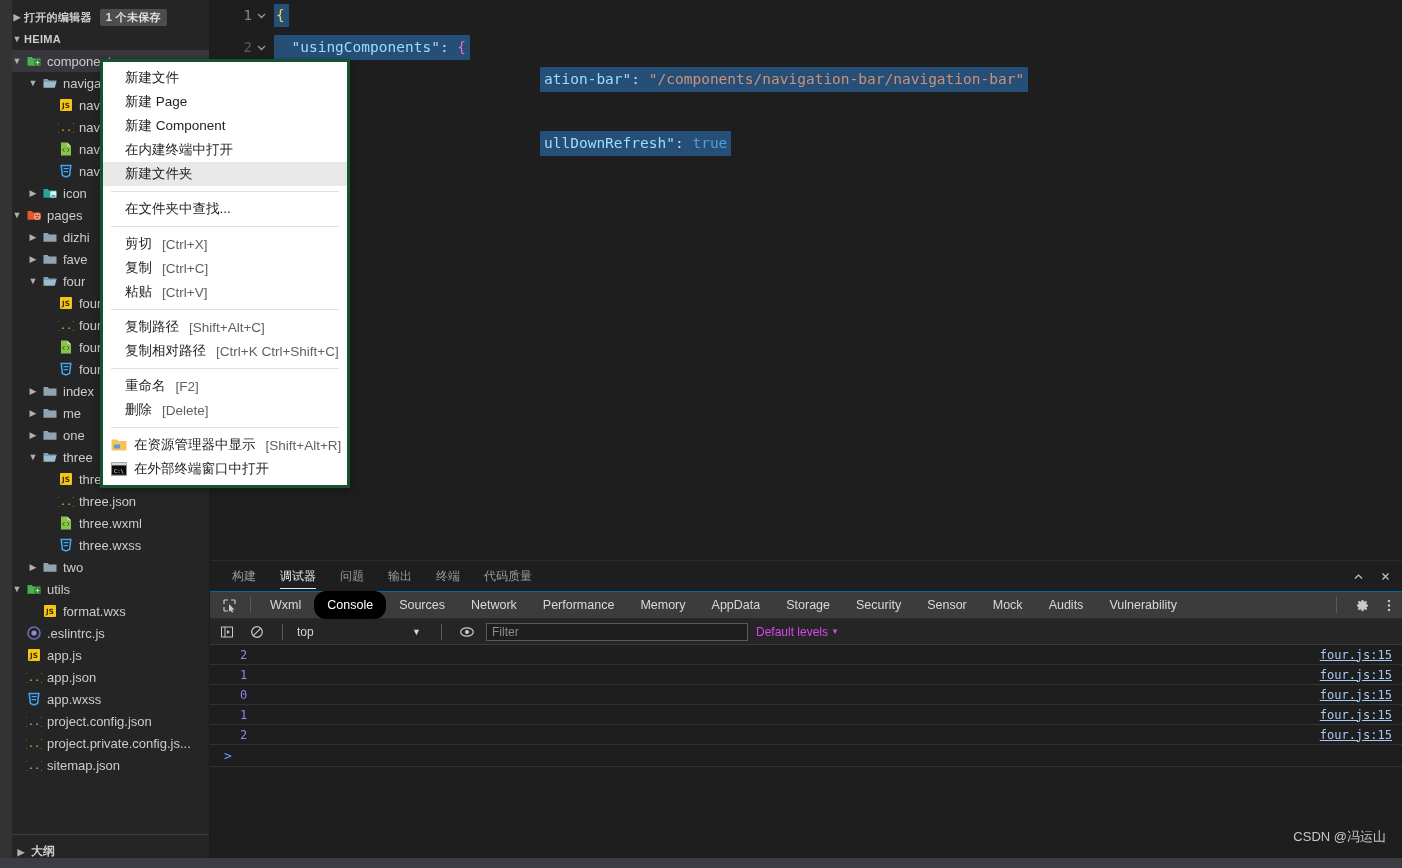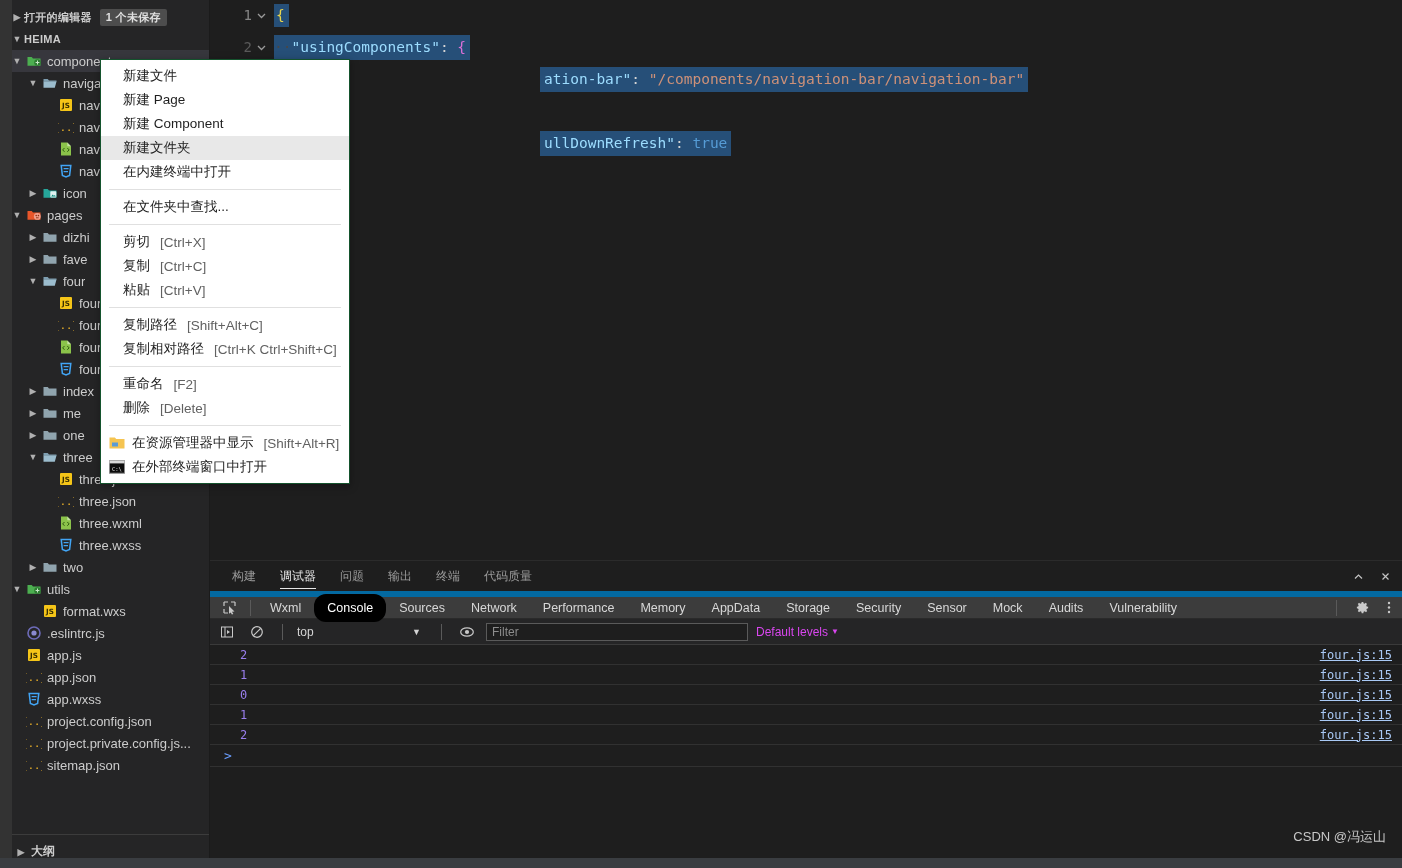--- a/index.html
+++ b/index.html
@@ -76,21 +76,21 @@
   .tok-brace-y { color:#e8d44d; }
   .tok-brace-p { color:#da70d6; }
   .tok-key { color:#9cdcfe; }
   .tok-str { color:#ce9178; }
   .tok-bool { color:#569cd6; }
   .tok-dot { color:#474747; }
 
   
   .ctx-menu {
     position:absolute; left:100px; top:59px; width:250px;
-    background:#ffffff; border:1px solid #14532d;
+    background:#ffffff; border:3px solid #14532d;
     box-shadow: 0 2px 8px rgba(0,0,0,.35);
     z-index: 50; padding: 4px 0;
     font-size: 13.5px; color:#1f1f1f;
   }
   .ctx-item {
     height: 24px; display:flex; align-items:center;
     padding-left: 22px; cursor: default; white-space:nowrap;
   }
   .ctx-item.withicon { padding-left: 6px; }
   .ctx-item:hover, .ctx-item.hl { background:#e8e8e8; }
@@ -115,21 +115,21 @@
   }
   .ptab.active { color:#e7e7e7; }
   .ptab.active:after {
     content:''; position:absolute; left:0; right:0; bottom:2px; height:1px; background:#e7e7e7;
   }
   .panel-actions { position:absolute; right:10px; top:0; height:30px; display:flex; align-items:center; gap:14px; }
   .pa-btn { color:#c5c5c5; cursor:pointer; display:flex; align-items:center; }
 
   .dt-tabbar {
     height:28px; background:#3c3c3c; display:flex; align-items:center;
-    border-top:6px solid #0369a1; border-bottom:1px solid #2a2a2a;
+    border-top:1px solid #0369a1; border-bottom:1px solid #2a2a2a;
     position:relative; padding-left:4px;
   }
   .dt-inspect { width:30px; display:flex; align-items:center; justify-content:center; cursor:pointer; }
   .dt-vsep { width:1px; height:16px; background:#5a5a5a; margin:0 6px; }
   .dt-tab {
     font-size:12.5px; color:#d8d8d8; padding:0 13px; height:28px;
     display:flex; align-items:center; cursor:pointer; white-space:nowrap;
   }
   .dt-tab.active { background:#000000; color:#ffffff;border-radius:12px; }
   .dt-right { position:absolute; right:6px; display:flex; align-items:center; gap:12px; height:28px; }
@@ -563,25 +563,25 @@
     <div id="ctx-host">
         <div class="ctx-item">
           <span class="mlabel">新建文件</span>
         </div>
         <div class="ctx-item">
           <span class="mlabel">新建 Page</span>
         </div>
         <div class="ctx-item">
           <span class="mlabel">新建 Component</span>
         </div>
+        <div class="ctx-item">
+          <span class="mlabel">在内建终端中打开</span>
+        </div>
         <div class="ctx-item hl">
           <span class="mlabel">新建文件夹</span>
-        </div>
-        <div class="ctx-item">
-          <span class="mlabel">在内建终端中打开</span>
         </div>
         <div class="ctx-sep"></div>
         <div class="ctx-item">
           <span class="mlabel">在文件夹中查找...</span>
         </div>
         <div class="ctx-sep"></div>
         <div class="ctx-item">
           <span class="mlabel">剪切</span>
           <span class="mkey">[Ctrl+X]</span>
         </div>

